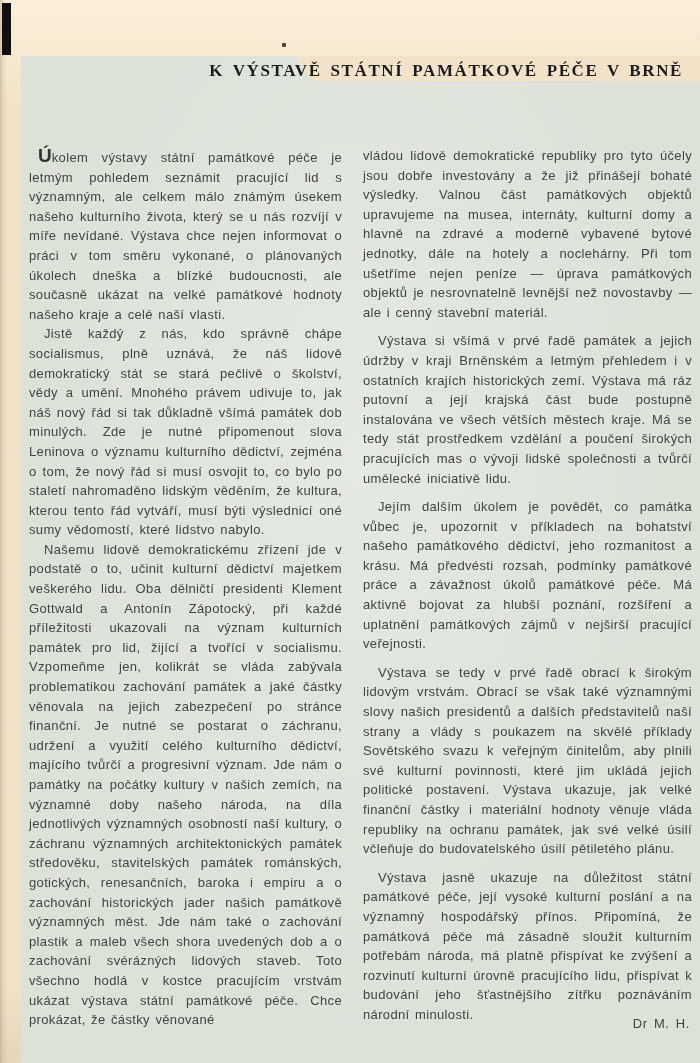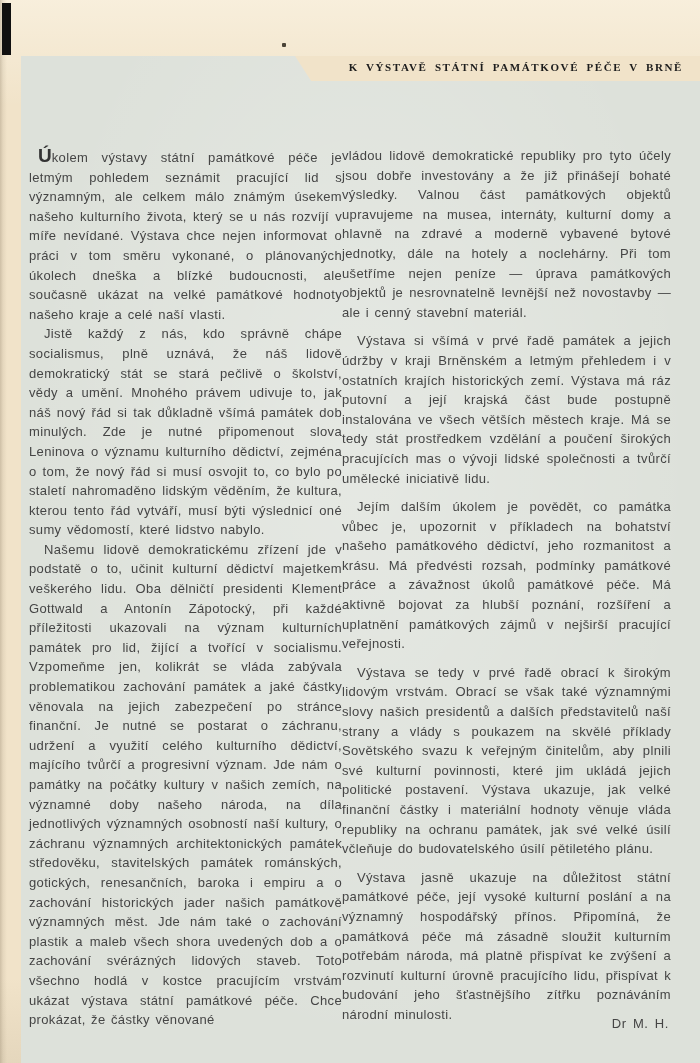--- a/index.html
+++ b/index.html
@@ -48,32 +48,33 @@
     left: 295px; top: 56px;
     width: 405px; height: 25px;
     background: var(--paper);
     clip-path: polygon(0 0, 100% 0, 100% 100%, 4% 100%);
   }
   .article-title {
     position: absolute;
     top: 61px;
     right: 17px;
     font-family: "Liberation Serif", "DejaVu Serif", serif;
-    font-size: 11px;
+    font-size: 17px;
     font-weight: 700;
     letter-spacing: 1.6px;
     word-spacing: 3px;
     color: var(--title-text);
     white-space: nowrap;
   }
   .columns {
     position: absolute;
     left: 29px; top: 146px;
     width: 663px;
     display: flex;
+    gap: 21px;
   }
   .col {
     position: relative;
     font-size: 13px;
     line-height: 19.6px;
     letter-spacing: 0.35px;
     word-spacing: 1.5px;
     color: var(--body-text);
     text-align: justify;
   }

